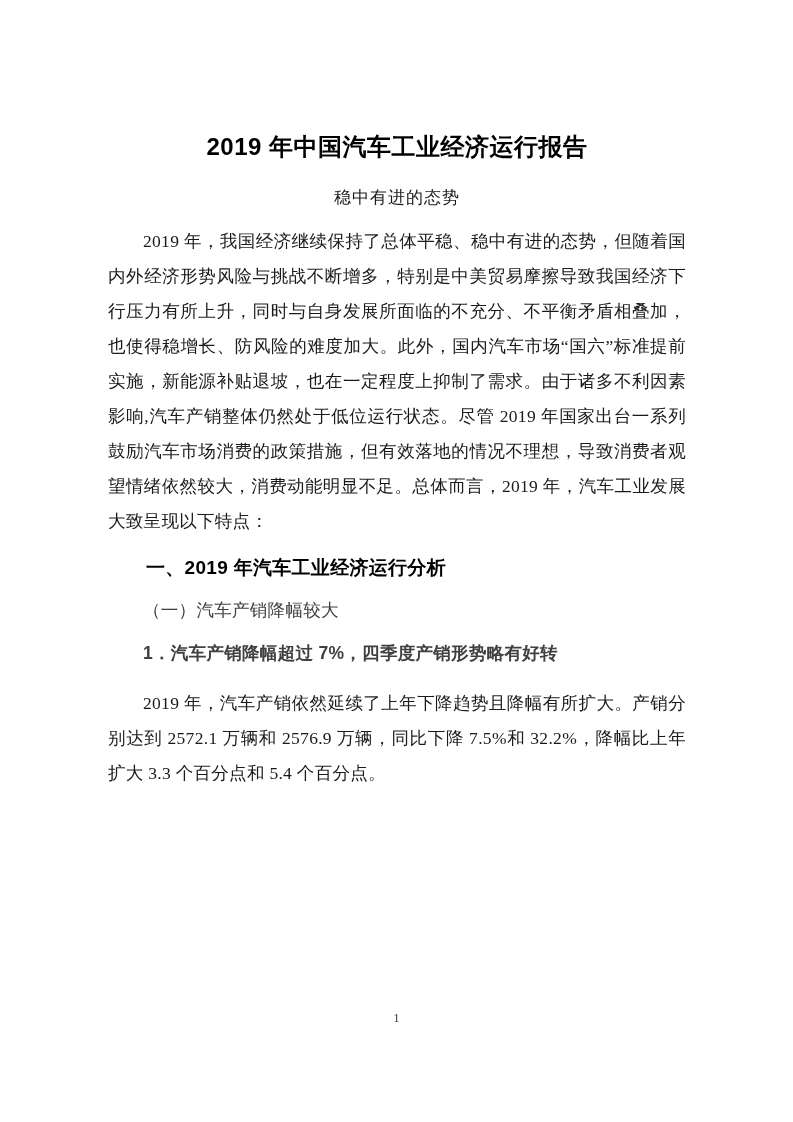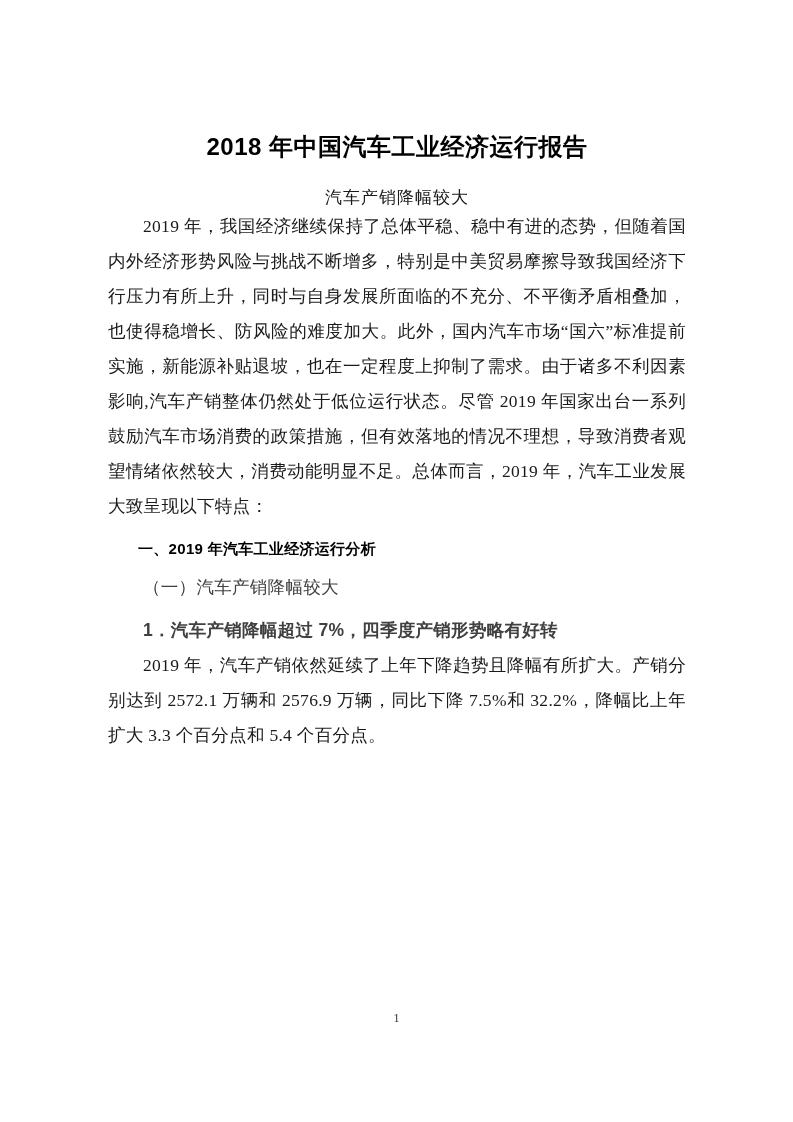--- a/index.html
+++ b/index.html
@@ -43,28 +43,28 @@
     letter-spacing: 1px;
     margin: 22px 0 0 0;
   }
   p.body-text {
     font-family: "Liberation Serif", serif;
     font-size: 17.5px;
     line-height: 2.0;
     color: #1a1a1a;
     text-align: justify;
     text-justify: inter-ideograph;
-    margin: 0 0 0 0;
+    margin: 15px 0 0 0;
     text-indent: 2em;
     letter-spacing: 0.3px;
   }
   p.heading-1 {
     font-family: "Liberation Sans", sans-serif;
     font-weight: bold;
-    font-size: 15px;
+    font-size: 19px;
     line-height: 2.0;
     color: #000;
     margin: 10px 0 0 0;
     text-indent: 2em;
     letter-spacing: 0.3px;
   }
   p.heading-2 {
     font-family: "Liberation Serif", serif;
     font-size: 17.5px;
     line-height: 2.0;
@@ -93,23 +93,23 @@
     font-size: 12px;
     color: #333;
   }
 </style>
 </head>
 <body>
 
 <div class="page">
   <div class="content">
 
-    <h1 class="doc-title">2018 年中国汽车工业经济运行报告</h1>
+    <h1 class="doc-title">2019 年中国汽车工业经济运行报告</h1>
 
-    <div class="doc-subtitle">汽车产销降幅较大</div>
+    <div class="doc-subtitle">稳中有进的态势</div>
 
     <p class="body-text">2019 年，我国经济继续保持了总体平稳、稳中有进的态势，但随着国内外经济形势风险与挑战不断增多，特别是中美贸易摩擦导致我国经济下行压力有所上升，同时与自身发展所面临的不充分、不平衡矛盾相叠加，也使得稳增长、防风险的难度加大。此外，国内汽车市场“国六”标准提前实施，新能源补贴退坡，也在一定程度上抑制了需求。由于诸多不利因素影响,汽车产销整体仍然处于低位运行状态。尽管 2019 年国家出台一系列鼓励汽车市场消费的政策措施，但有效落地的情况不理想，导致消费者观望情绪依然较大，消费动能明显不足。总体而言，2019 年，汽车工业发展大致呈现以下特点：</p>
 
     <p class="heading-1">一、2019 年汽车工业经济运行分析</p>
 
     <p class="heading-2">（一）汽车产销降幅较大</p>
 
     <p class="heading-3">1．汽车产销降幅超过 7%，四季度产销形势略有好转</p>
 
     <p class="body-text">2019 年，汽车产销依然延续了上年下降趋势且降幅有所扩大。产销分别达到 2572.1 万辆和 2576.9 万辆，同比下降 7.5%和 32.2%，降幅比上年扩大 3.3 个百分点和 5.4 个百分点。</p>

